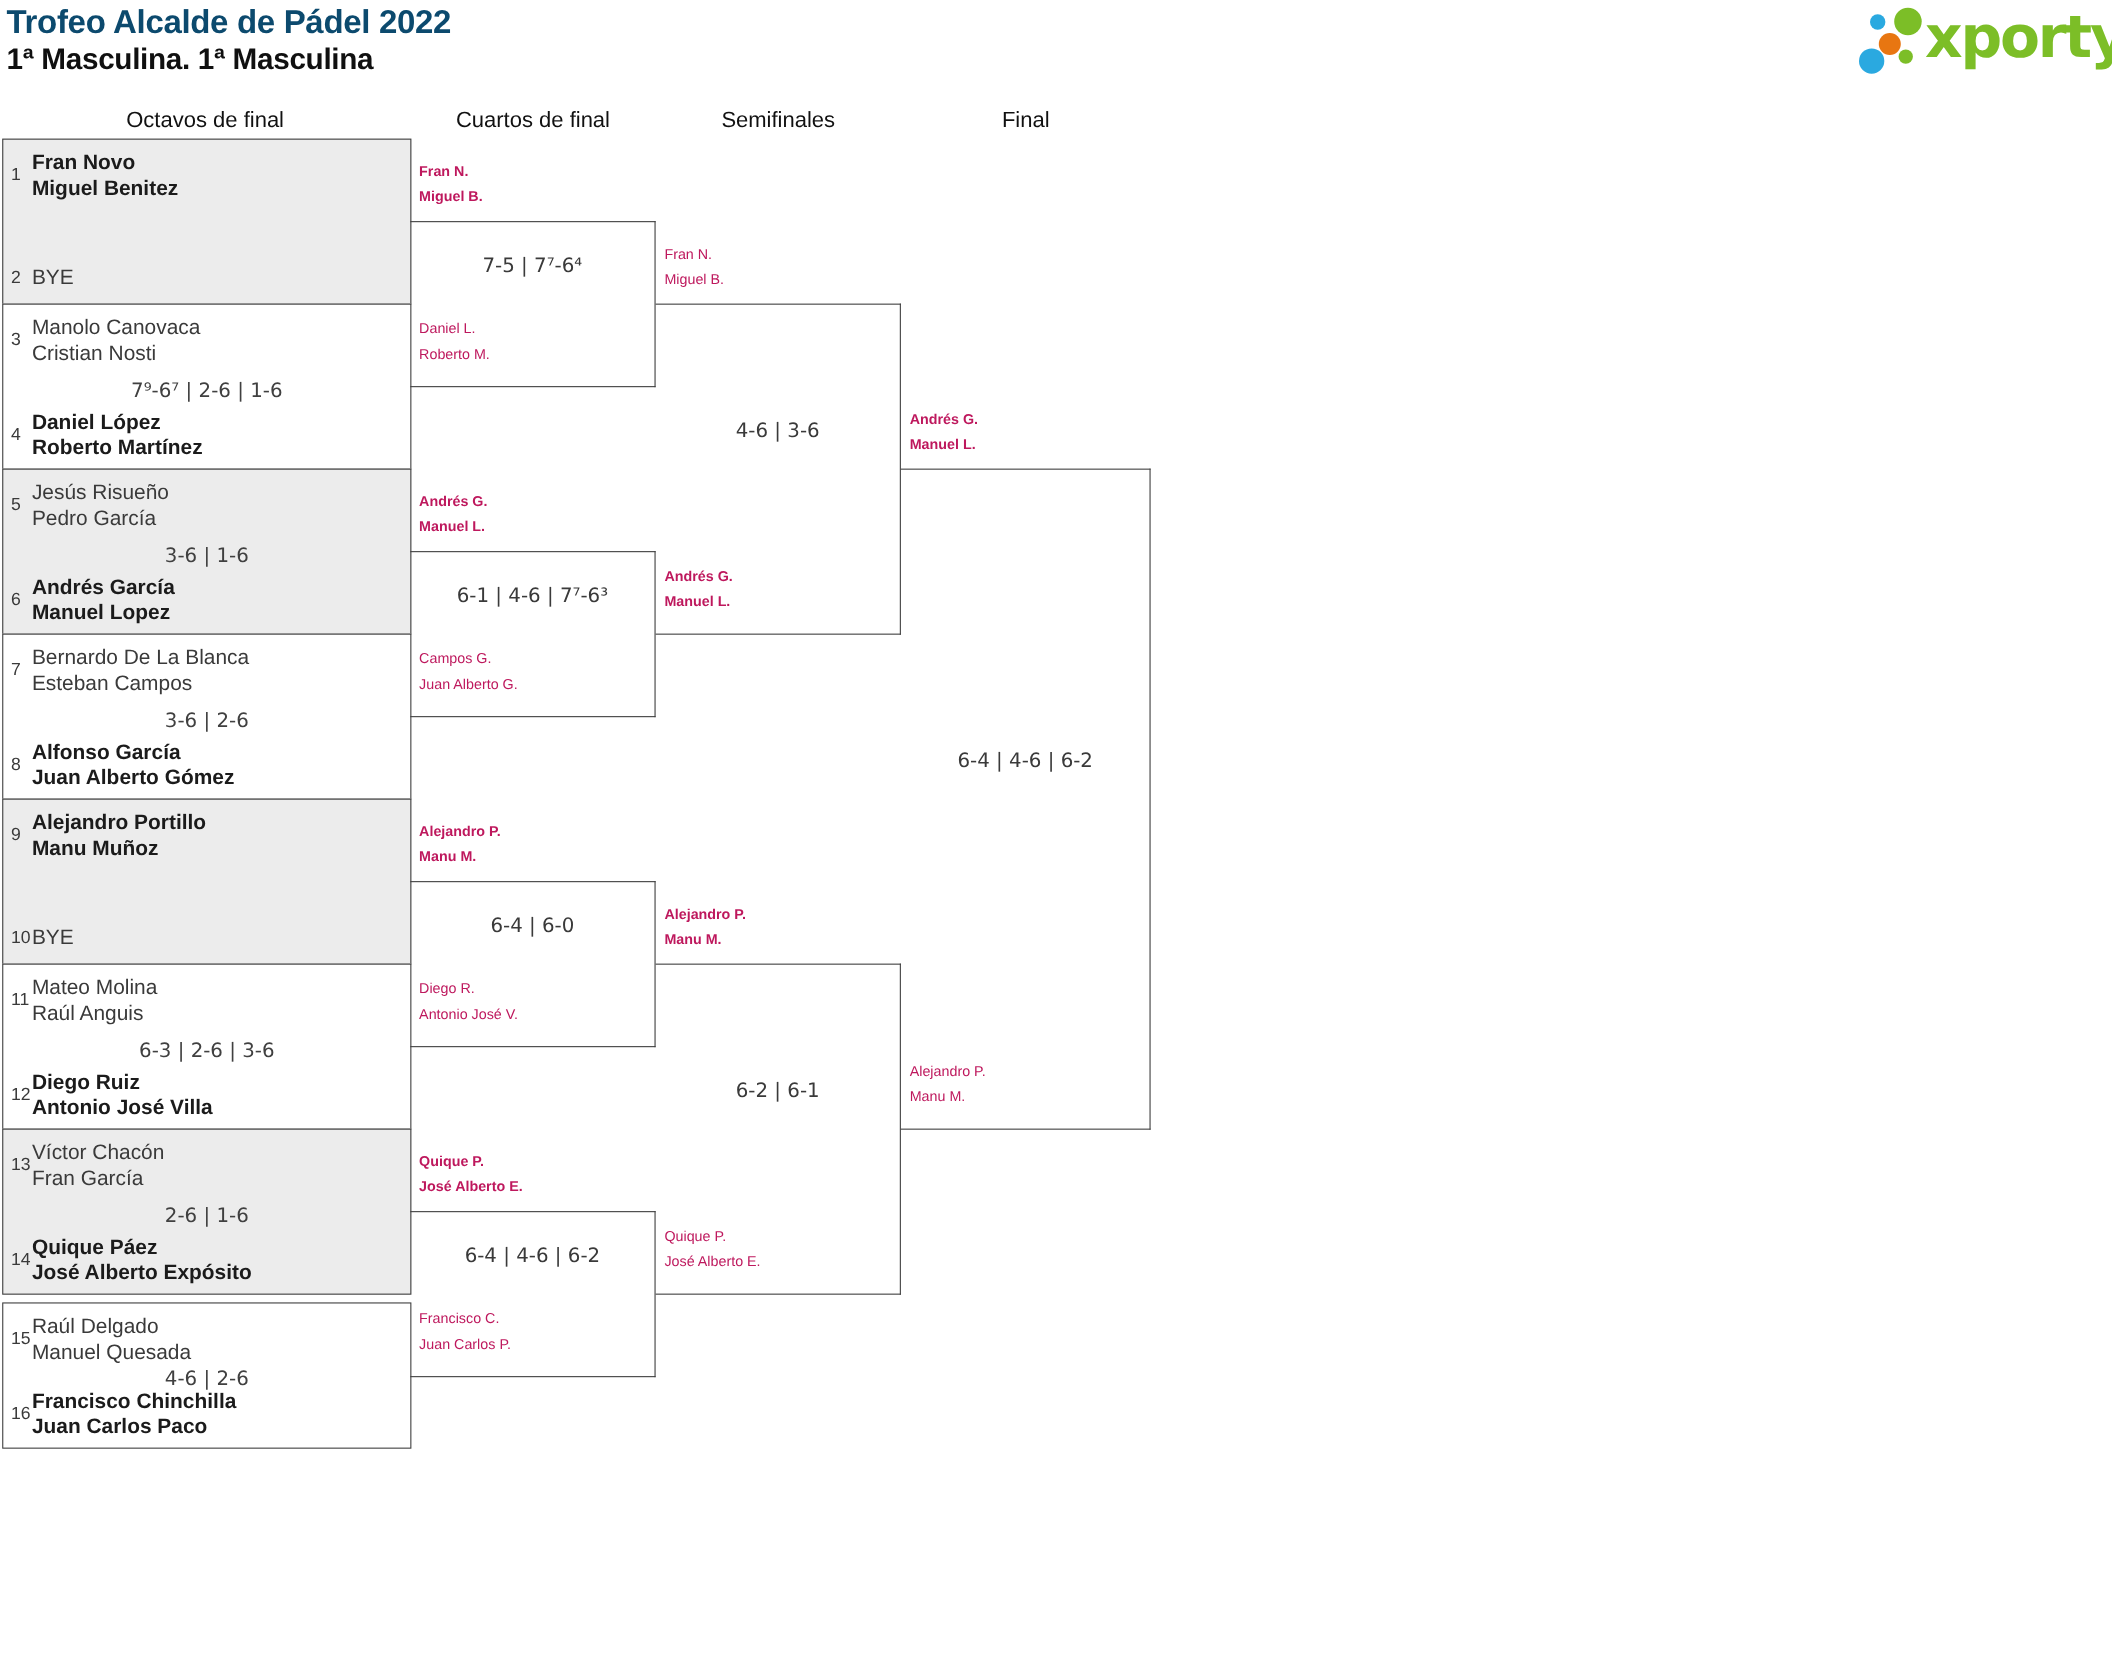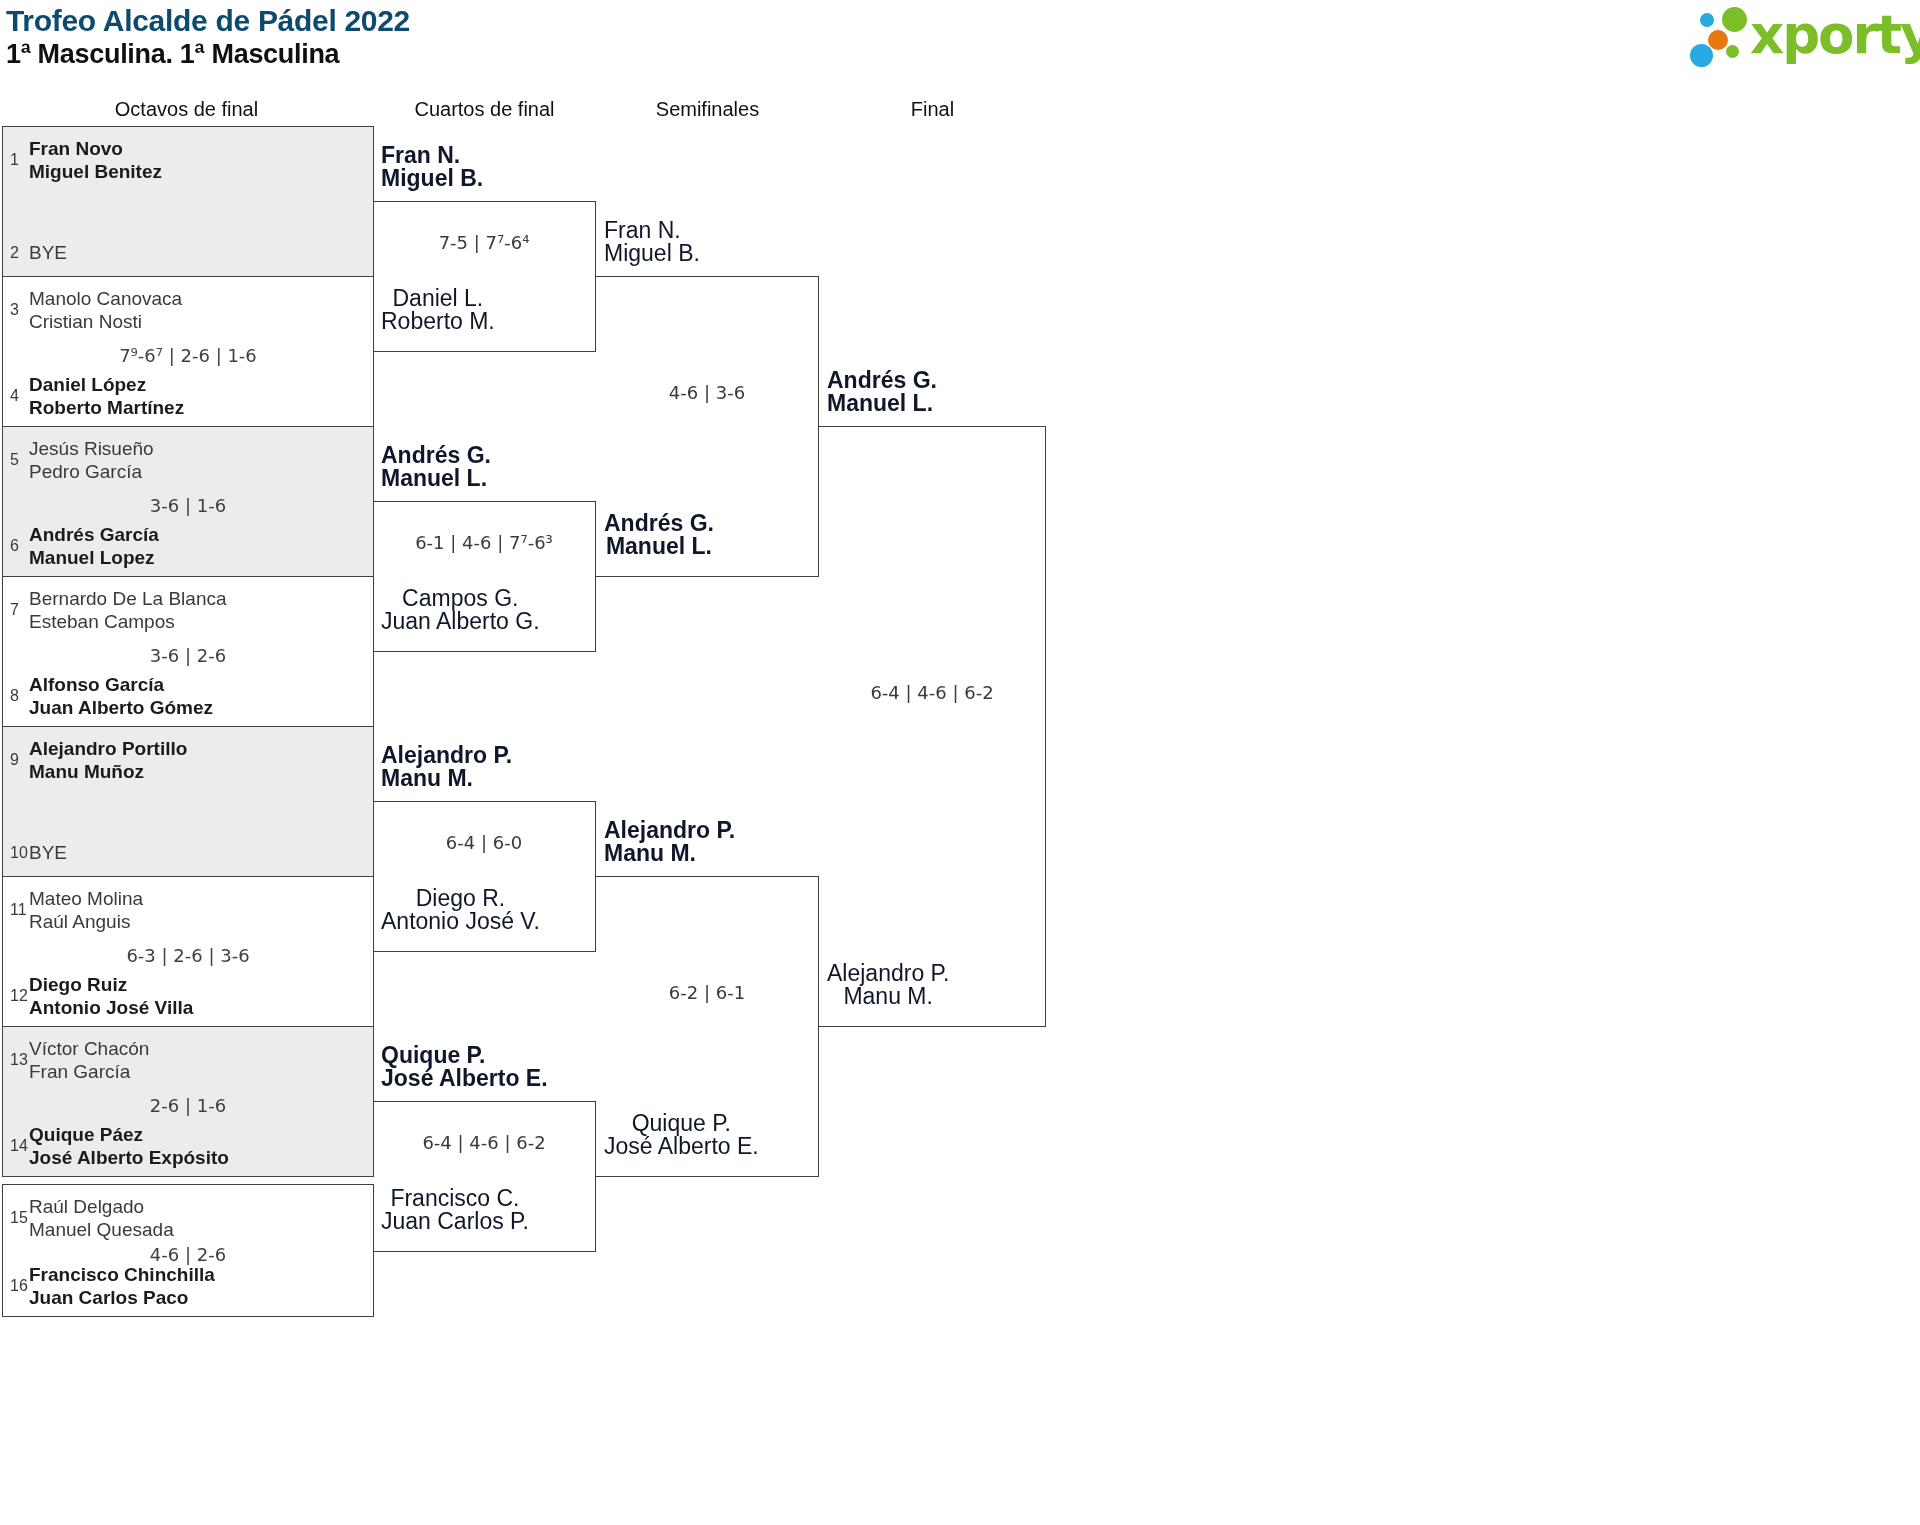--- a/index.html
+++ b/index.html
@@ -53,24 +53,24 @@
   
   .match{position:absolute;box-sizing:border-box;
          border:1px solid #3f3f3f;border-left:none;}
   .qf{left:373px;width:223px;}
   .qf0{top:201px;height:151px}.qf1{top:501px;height:151px}
   .qf2{top:801px;height:151px}.qf3{top:1101px;height:151px}
   .sf{left:596px;width:223px;}
   .sf0{top:276px;height:301px}.sf1{top:876px;height:301px}
   .fi{left:819px;width:227px;top:426px;height:601px;}
 
-  .plabel{position:absolute;left:8px;font-size:23px;line-height:23px;color:#0f172a;}
+  .plabel{position:absolute;left:8px;font-size:13px;line-height:23px;color:#be185d;}
   .plabel span{display:block;}
   .ptop{bottom:calc(100% + 12px);}
-  .pbot{bottom:18px;text-align:center;}
+  .pbot{bottom:18px;}
   .mscore{position:absolute;left:0;right:0;top:calc(50% - 35px);transform:translateY(-50%);
           text-align:center;font-size:18px;color:#3a3a3a;font-family:"DejaVu Sans",sans-serif;}
 </style>
 </head>
 <body>
 
 <div class="titlebar">
   <div class="t1">Trofeo Alcalde de Pádel 2022</div>
   <div class="t2">1ª Masculina. 1ª Masculina</div>
 </div>

